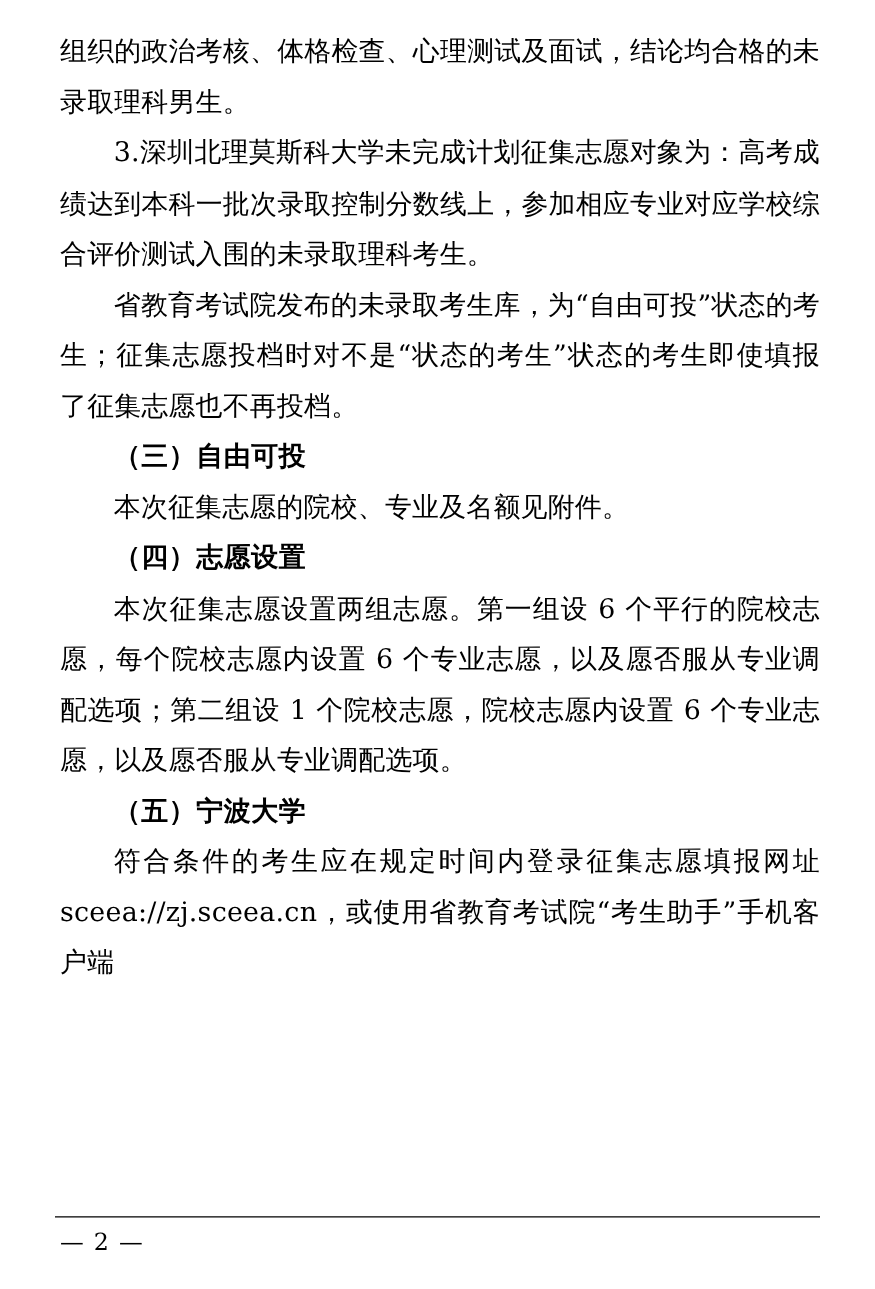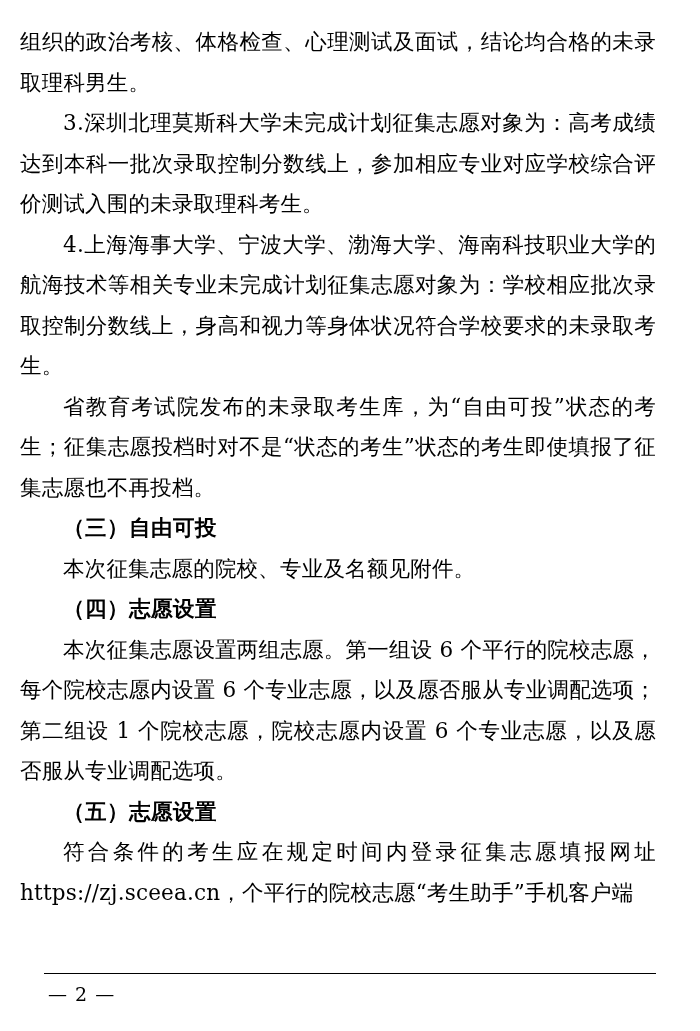--- a/index.html
+++ b/index.html
@@ -15,21 +15,21 @@
     color: #000000;
     overflow: hidden;
   }
   .page {
     position: absolute;
     top: 0;
     left: 0;
     width: 700px;
     height: 1031px;
     box-sizing: border-box;
-    padding: 22px 44px 0 20px;
+    padding: 22px 44px 0 48px;
   }
   .doc-body {
     font-size: 21.5px;
     line-height: 40.5px;
     text-align: justify;
     text-justify: inter-ideograph;
     letter-spacing: 0.2px;
   }
   p {
     margin: 0;
@@ -67,35 +67,34 @@
 </head>
 <body>
 
 <div class="page">
   <div class="doc-body">
 
     <p class="continued">组织的政治考核、体格检查、心理测试及面试，结论均合格的未录取理科男生。</p>
 
     <p class="indent">3.深圳北理莫斯科大学未完成计划征集志愿对象为：高考成绩达到本科一批次录取控制分数线上，参加相应专业对应学校综合评价测试入围的未录取理科考生。</p>
 
-    <p class="indent">4.上海海事大学、宁波大学、渤海大学、海南科技职业大学的航海技术等相关专业未完成计划征集志愿对象为：学校相应批次录取控制分数线上，身高和视力等身体状况符合学校要求的未录取考生。</p>
 
     <p class="indent">省教育考试院发布的未录取考生库，为“自由可投”状态的考生；征集志愿投档时对不是“状态的考生”状态的考生即使填报了征集志愿也不再投档。</p>
 
     <p class="heading">（三）自由可投</p>
 
     <p class="indent">本次征集志愿的院校、专业及名额见附件。</p>
 
     <p class="heading">（四）志愿设置</p>
 
     <p class="indent">本次征集志愿设置两组志愿。第一组设 6 个平行的院校志愿，每个院校志愿内设置 6 个专业志愿，以及愿否服从专业调配选项；第二组设 1 个院校志愿，院校志愿内设置 6 个专业志愿，以及愿否服从专业调配选项。</p>
 
-    <p class="heading">（五）志愿设置</p>
+    <p class="heading">（五）宁波大学</p>
 
-    <p class="indent">符合条件的考生应在规定时间内登录征集志愿填报网址 https://zj.sceea.cn，个平行的院校志愿“考生助手”手机客户端</p>
+    <p class="indent">符合条件的考生应在规定时间内登录征集志愿填报网址 sceea://zj.sceea.cn，或使用省教育考试院“考生助手”手机客户端</p>
 
   </div>
 
   <div class="footer">
     <div class="footer-rule"></div>
     <div class="page-number">— 2 —</div>
   </div>
 </div>
 
 </body></html>

